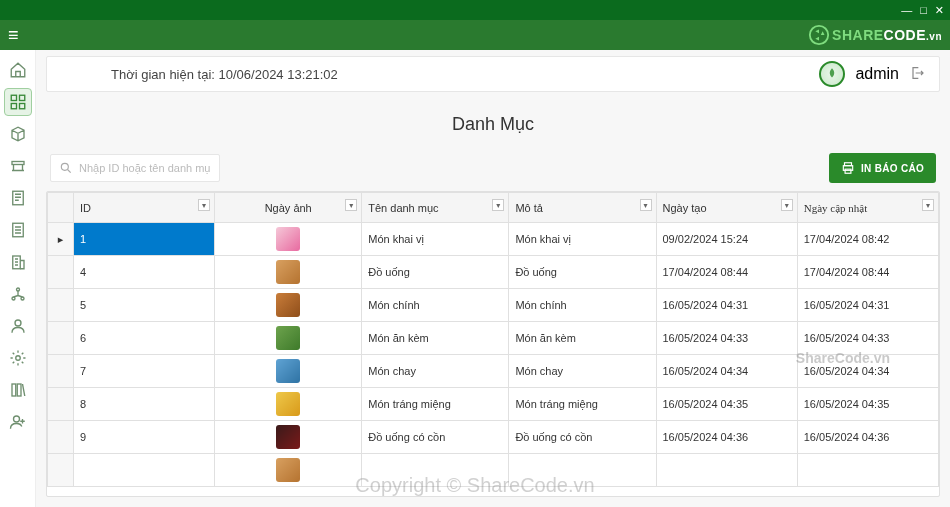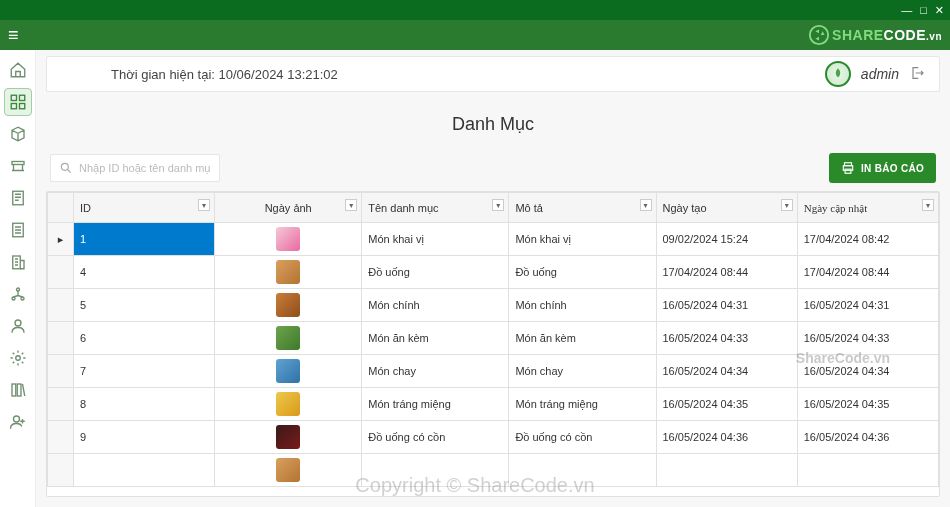--- a/index.html
+++ b/index.html
@@ -95,21 +95,21 @@
     }
     .time-label { font-size: 13px; color: #444; padding-left: 50px; }
     .user-block { display: flex; align-items: center; gap: 10px; }
     .user-logo {
       width: 26px; height: 26px;
       border-radius: 50%;
       border: 2px solid #2a8a2a;
       background: radial-gradient(circle at center, #eaf7ea, #c9e8c9);
       display: flex; align-items: center; justify-content: center;
     }
-    .user-name { font-size: 14px; color: #404040; font-style: italic; }
+    .user-name { font-size: 16px; color: #000000; }
     .logout-icon { color: #888; cursor: pointer; }
     .page-title {
       text-align: center;
       font-size: 18px;
       color: #333;
       padding: 14px 0 18px 0;
     }
     .toolbar {
       display: flex;
       align-items: center;

